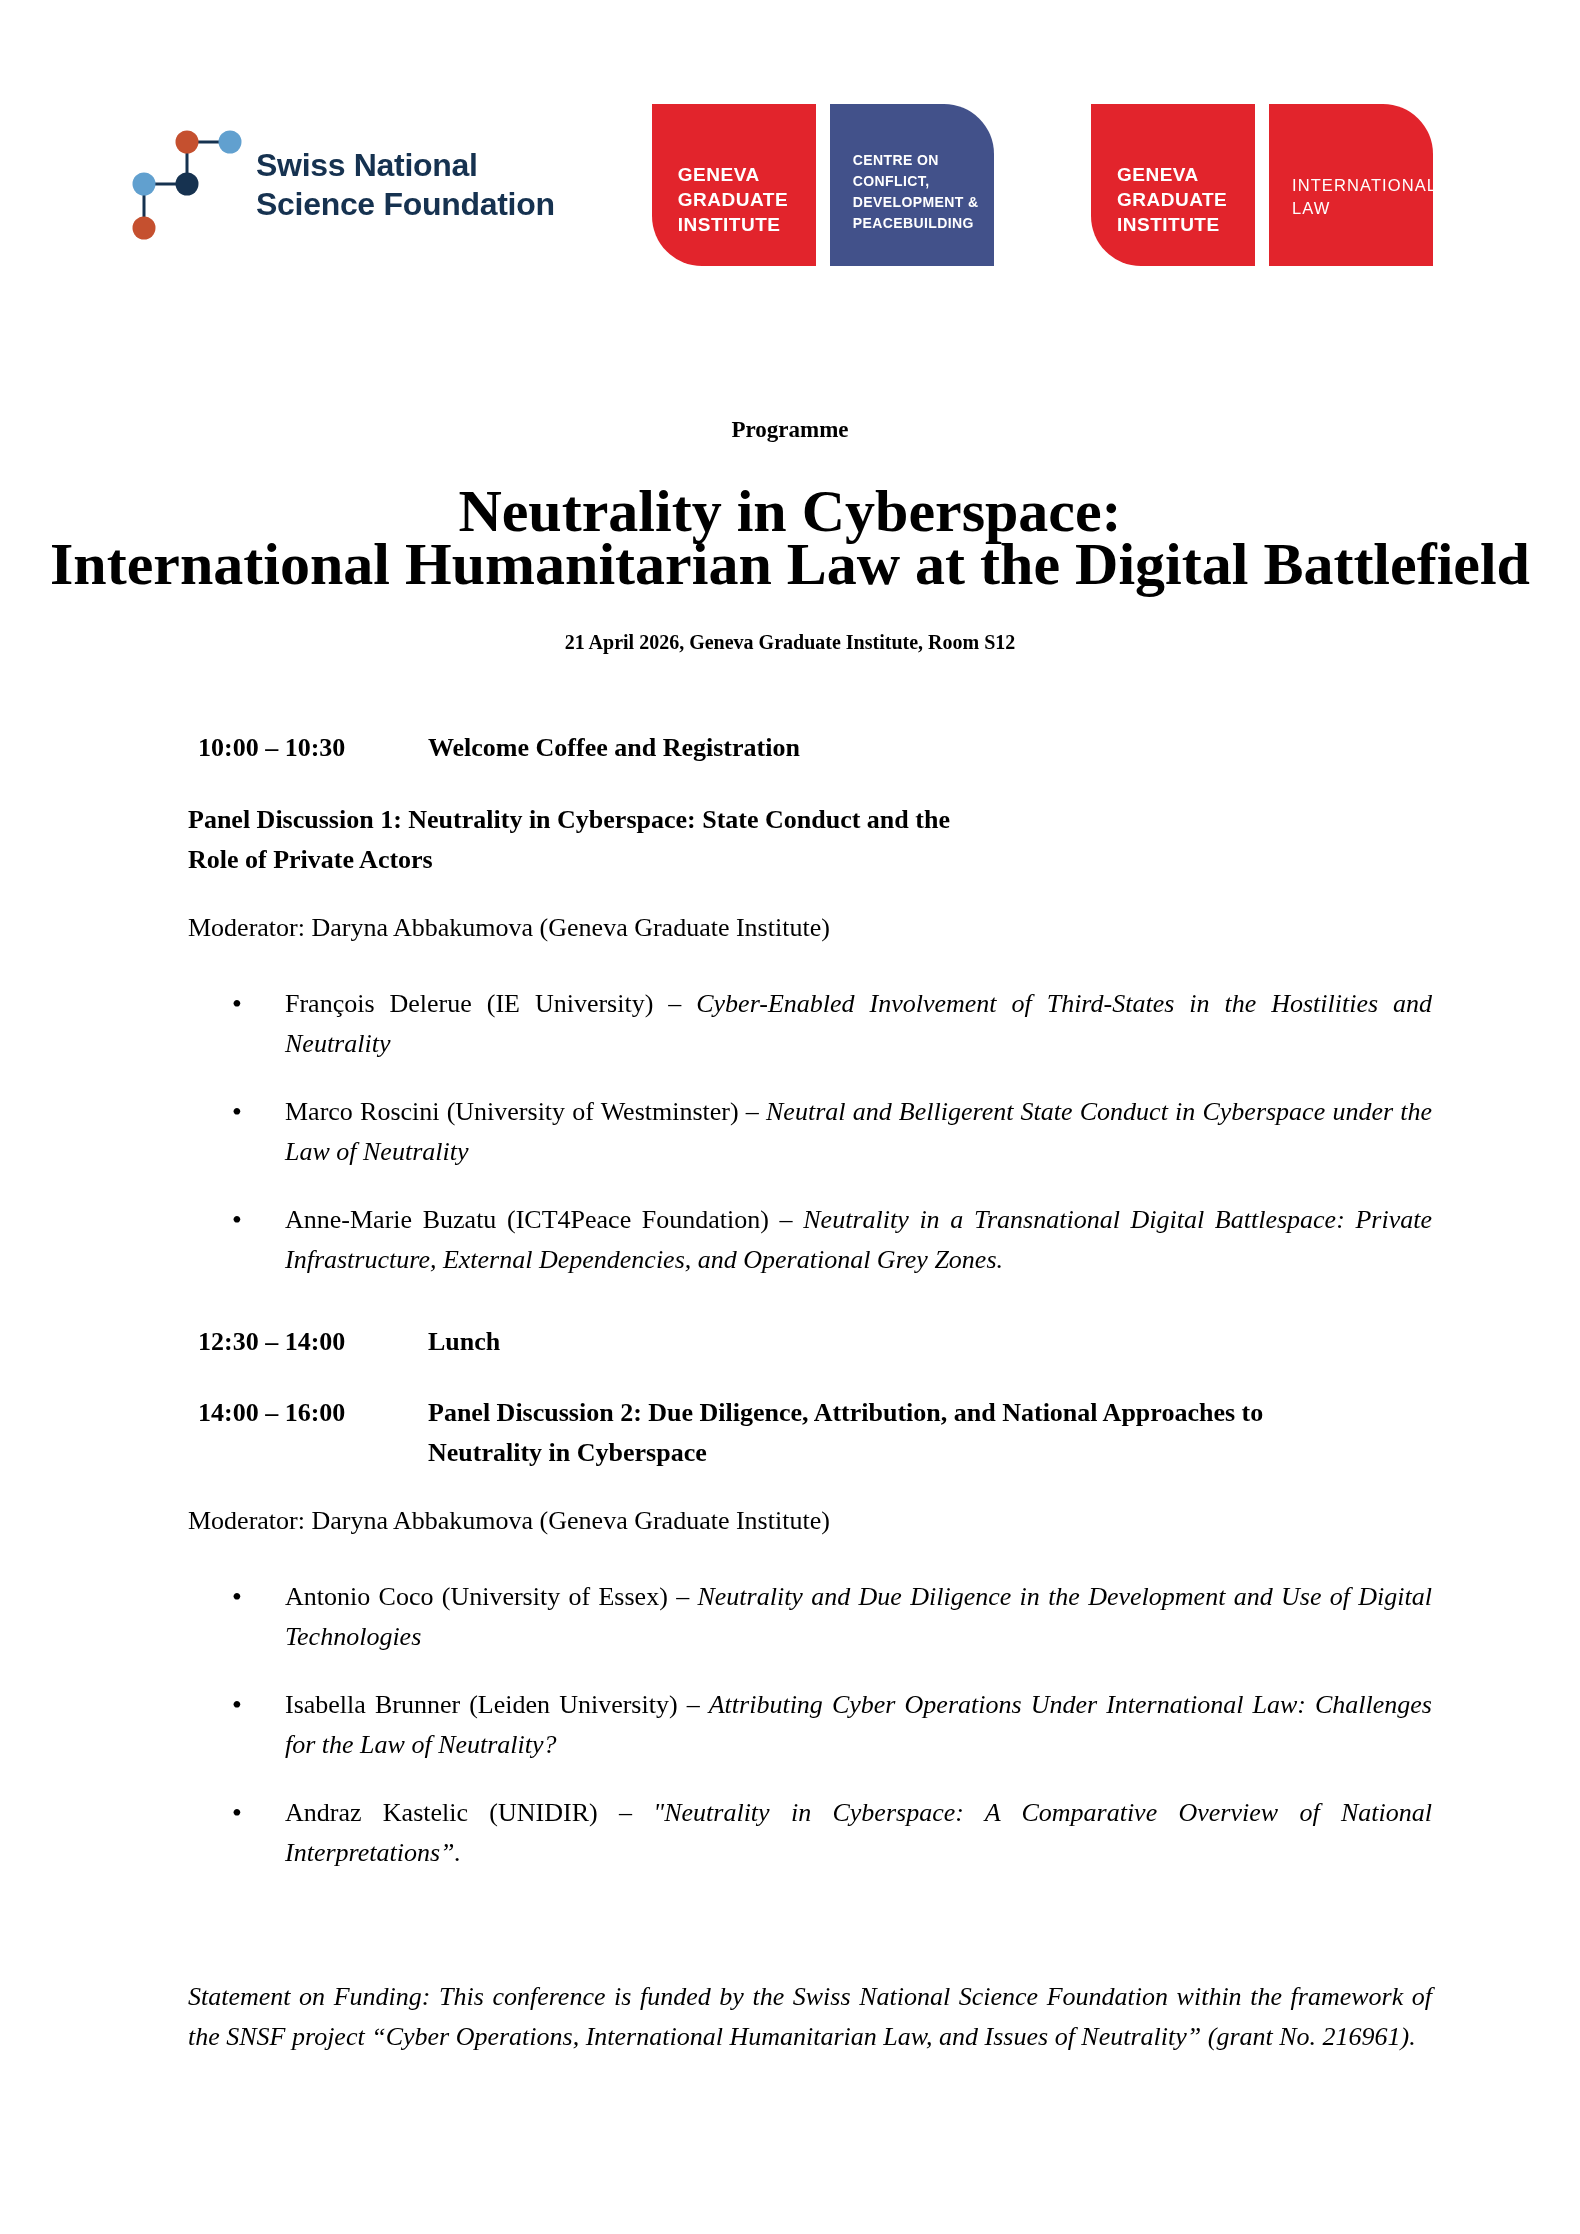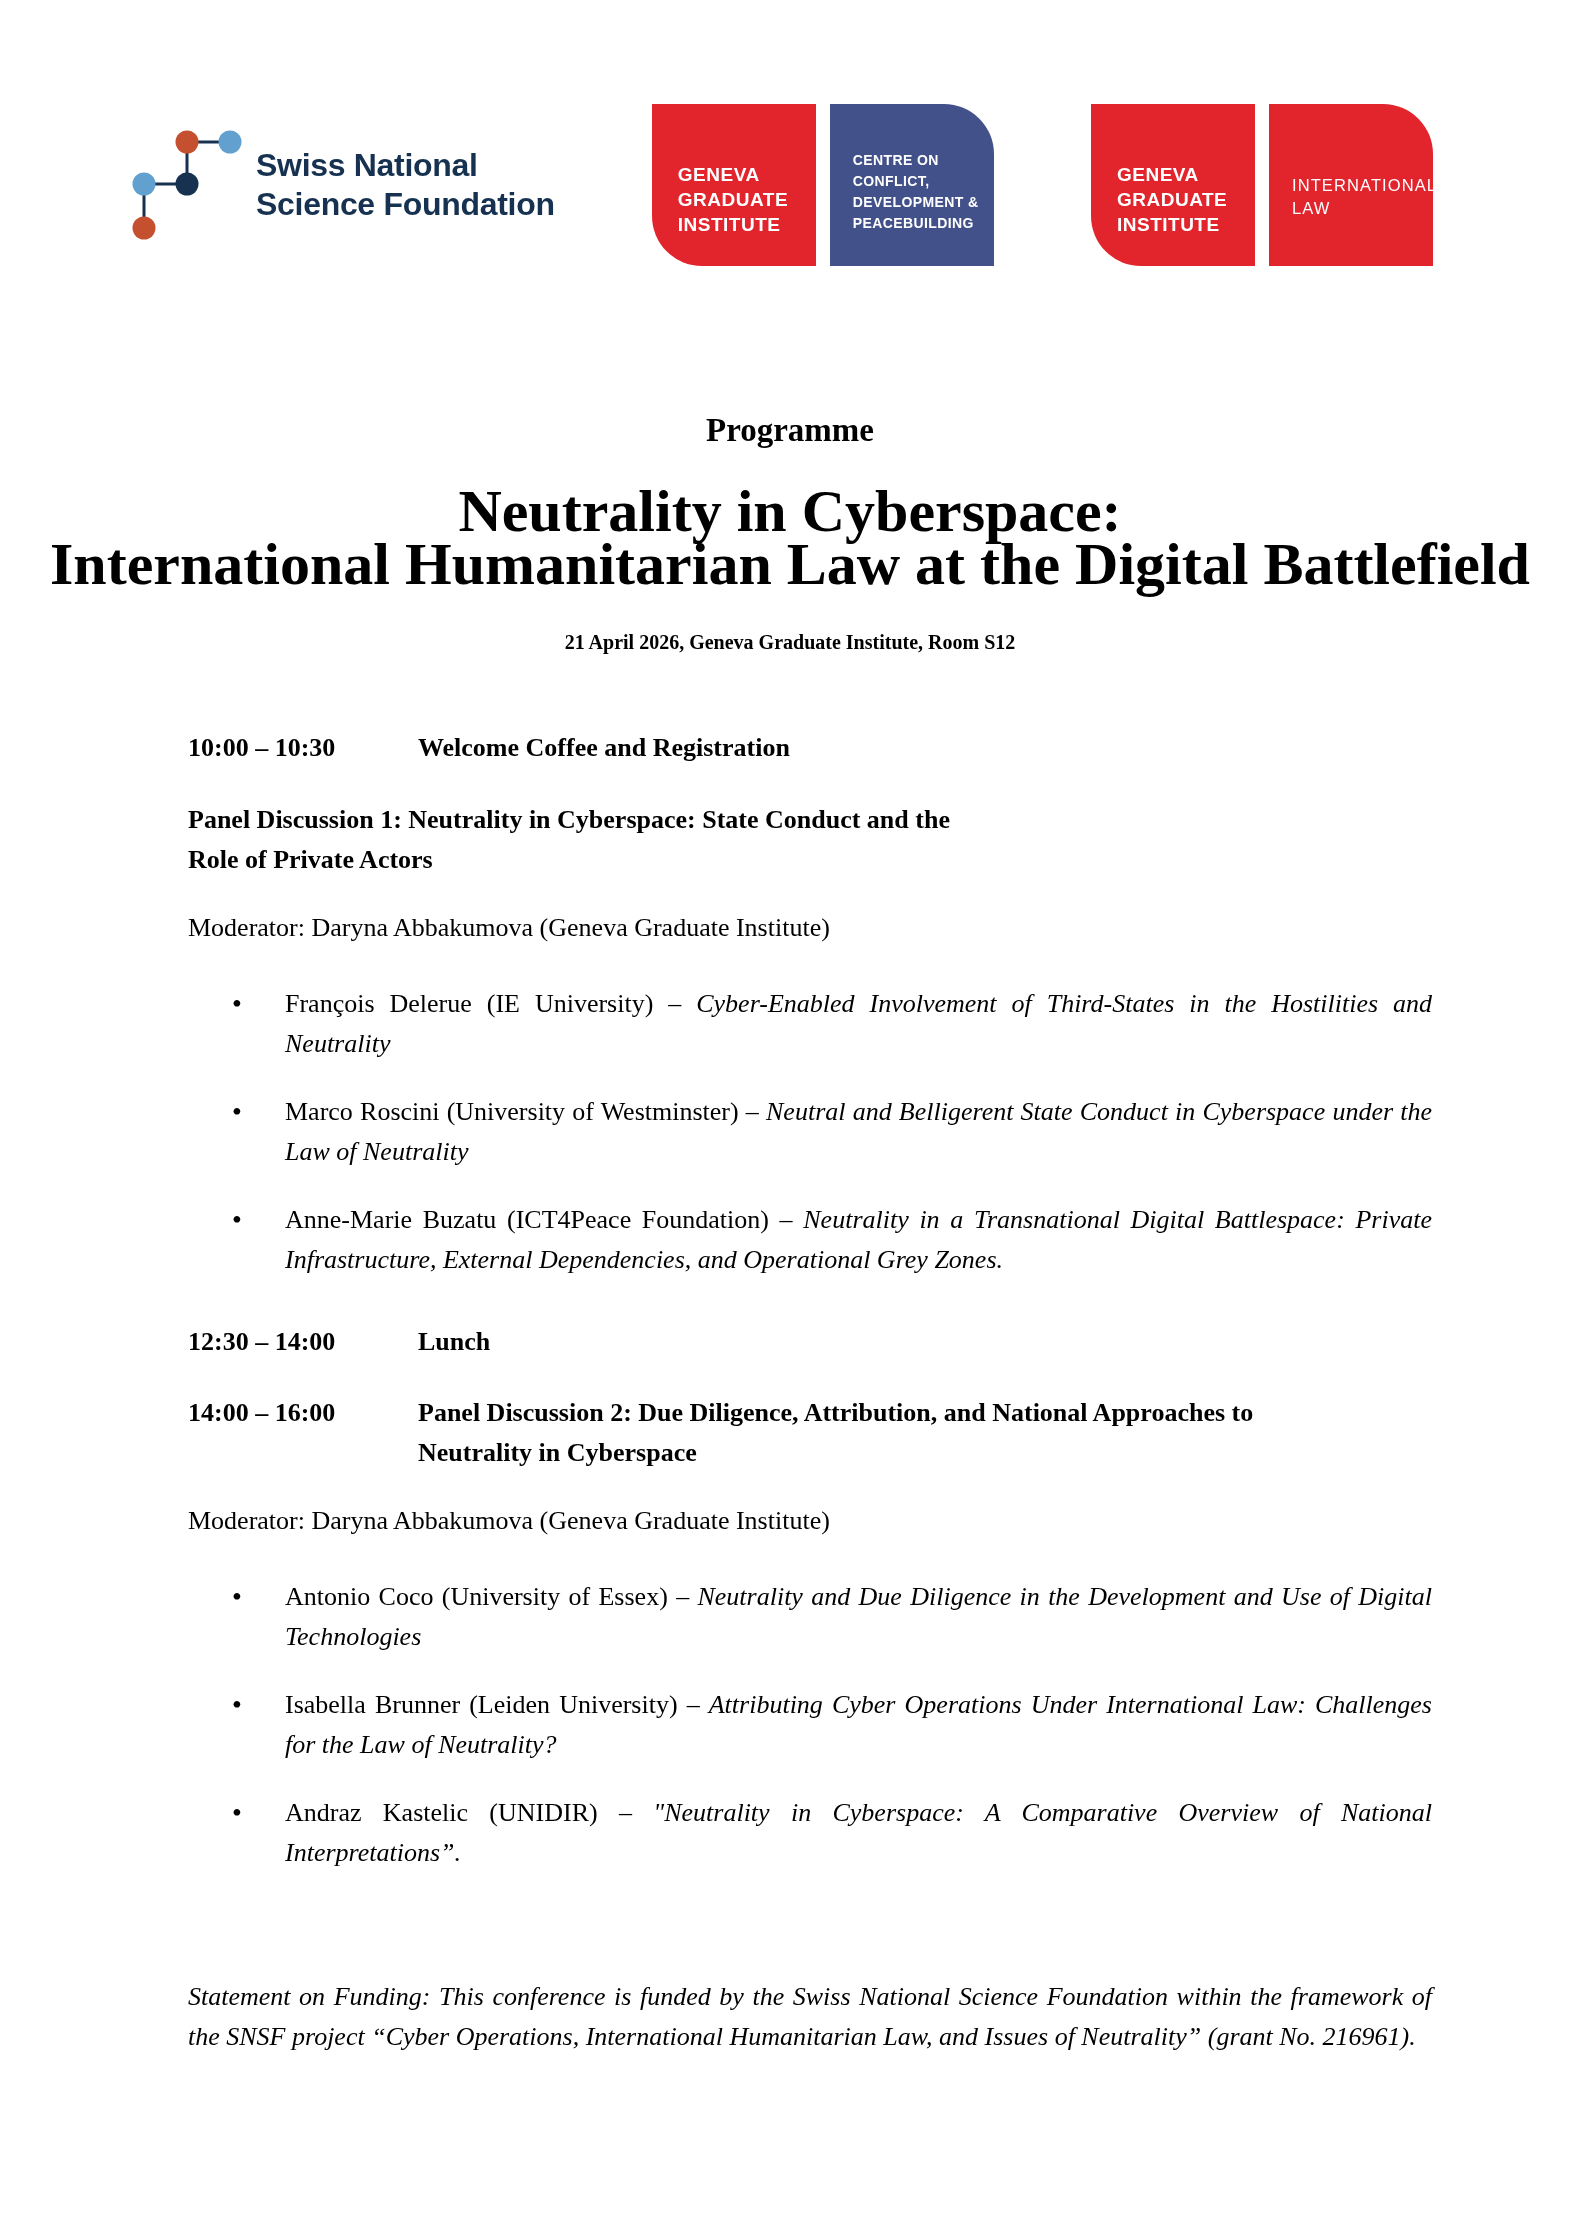--- a/index.html
+++ b/index.html
@@ -49,34 +49,34 @@
   .sq.red{background:var(--ggi_red);}
   .sq.blue{background:var(--ccdp_blue);}
   .sq.round-bl{border-radius:0 0 0 50px;margin-right:14px;}
   .sq.round-tr{border-radius:0 50px 0 0;}
   .sq .lines{padding:58px 0 0 26px;font-weight:bold;font-size:19px;line-height:25px;letter-spacing:0.5px;}
   .sq .lines.small{padding:46px 0 0 23px;font-size:14px;line-height:21px;letter-spacing:0.4px;}
   .sq .lines.mid{padding:70px 0 0 23px;font-weight:normal;font-size:16.5px;line-height:23px;letter-spacing:1.1px;}
   
   .programme-label{
     margin-top:136px;text-align:center;
-    font-weight:bold;font-size:33px;line-height:44px;
+    font-weight:bold;font-size:23px;line-height:44px;
   }
   .event-title{
     margin-top:33px;text-align:center;
     font-weight:bold;font-size:60px;line-height:53px;
   }
   .event-date{
     margin-top:31px;text-align:center;
     font-weight:bold;font-size:20px;line-height:40px;
   }
   
   .content{margin:66px 148px 0 188px;font-size:26px;line-height:40px;}
   .sched-row{display:flex;}
-  .sched-row .time{flex:0 0 230px;font-weight:bold;}
+  .sched-row .time{flex:0 0 230px;font-weight:bold;margin-left:10px;}
   .sched-row .stitle{font-weight:bold;}
   .row-panel1{margin-top:32px;}
   .row-lunch{margin-top:42px;}
   .row-panel2{margin-top:31px;}
   .moderator{margin-top:28px;}
   ul.speakers{margin-top:36px;list-style:none;}
   ul.speakers li{
     position:relative;
     padding-left:97px;
     text-align:justify;text-align-last:left;

